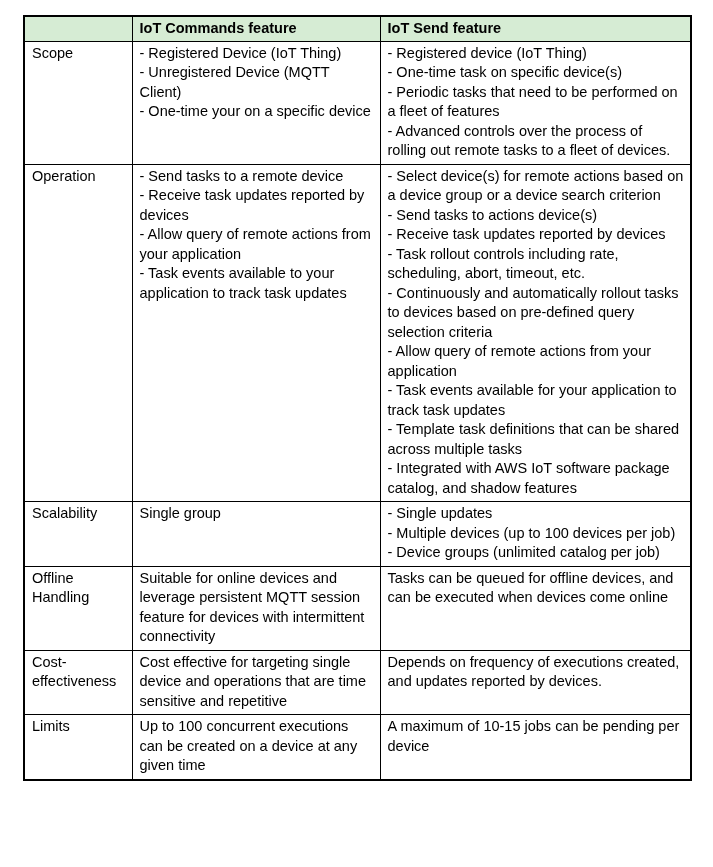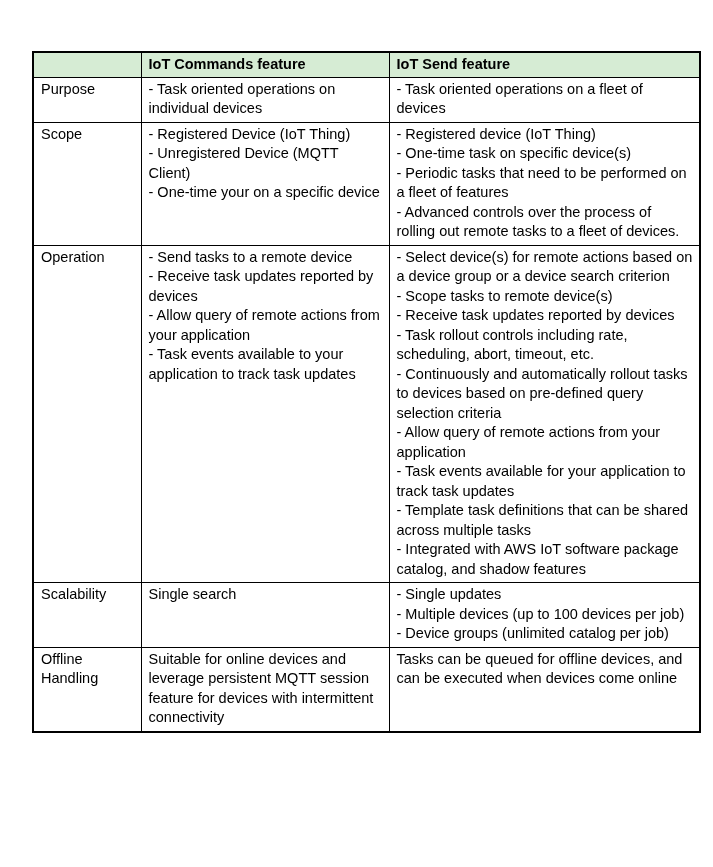--- a/index.html
+++ b/index.html
@@ -11,29 +11,28 @@
   }
   .page {
     position: relative;
     width: 713px;
     height: 867px;
     background: #ffffff;
     overflow: hidden;
   }
   table.compare {
     position: absolute;
-    left: 32px;
+    left: 23px;
     top: 15px;
     border-collapse: collapse;
     table-layout: fixed;
     width: 667px;
     border: 2px solid #000000;
     font-size: 14.5px;
     line-height: 19.5px;
-    margin-top: 36px;
   }
   table.compare col.c-label { width: 108px; }
   table.compare col.c-commands { width: 248px; }
   table.compare col.c-jobs { width: 311px; }
   table.compare th, table.compare td {
     border: 1px solid #000000;
     vertical-align: top;
     text-align: left;
     padding: 2px 6px 3px 7px;
     word-wrap: break-word;
@@ -59,29 +58,20 @@
     </colgroup>
     <thead>
       <tr>
         <th></th>
         <th>IoT Commands feature</th>
         <th>IoT Send feature</th>
       </tr>
     </thead>
     <tbody>
         <tr>
-          <td class="label-cell">Purpose</td>
-          <td>
-            <div class="cell-line">- Task oriented operations on individual devices</div>
-          </td>
-          <td>
-            <div class="cell-line">- Task oriented operations on a fleet of devices</div>
-          </td>
-        </tr>
-        <tr>
           <td class="label-cell">Scope</td>
           <td>
             <div class="cell-line">- Registered Device (IoT Thing)</div>
             <div class="cell-line">- Unregistered Device (MQTT Client)</div>
             <div class="cell-line">- One-time your on a specific device</div>
           </td>
           <td>
             <div class="cell-line">- Registered device (IoT Thing)</div>
             <div class="cell-line">- One-time task on specific device(s)</div>
             <div class="cell-line">- Periodic tasks that need to be performed on a fleet of features</div>
@@ -91,45 +81,63 @@
         <tr>
           <td class="label-cell">Operation</td>
           <td>
             <div class="cell-line">- Send tasks to a remote device</div>
             <div class="cell-line">- Receive task updates reported by devices</div>
             <div class="cell-line">- Allow query of remote actions from your application</div>
             <div class="cell-line">- Task events available to your application to track task updates</div>
           </td>
           <td>
             <div class="cell-line">- Select device(s) for remote actions based on a device group or a device search criterion</div>
-            <div class="cell-line">- Scope tasks to remote device(s)</div>
+            <div class="cell-line">- Send tasks to actions device(s)</div>
             <div class="cell-line">- Receive task updates reported by devices</div>
             <div class="cell-line">- Task rollout controls including rate, scheduling, abort, timeout, etc.</div>
             <div class="cell-line">- Continuously and automatically rollout tasks to devices based on pre-defined query selection criteria</div>
             <div class="cell-line">- Allow query of remote actions from your application</div>
             <div class="cell-line">- Task events available for your application to track task updates</div>
             <div class="cell-line">- Template task definitions that can be shared across multiple tasks</div>
             <div class="cell-line">- Integrated with AWS IoT software package catalog, and shadow features</div>
           </td>
         </tr>
         <tr>
           <td class="label-cell">Scalability</td>
           <td>
-            <div class="cell-line">Single search</div>
+            <div class="cell-line">Single group</div>
           </td>
           <td>
             <div class="cell-line">- Single updates</div>
             <div class="cell-line">- Multiple devices (up to 100 devices per job)</div>
             <div class="cell-line">- Device groups (unlimited catalog per job)</div>
           </td>
         </tr>
         <tr>
           <td class="label-cell">Offline Handling</td>
           <td>
             <div class="cell-line">Suitable for online devices and leverage persistent MQTT session feature for devices with intermittent connectivity</div>
           </td>
           <td>
             <div class="cell-line">Tasks can be queued for offline devices, and can be executed when devices come online</div>
           </td>
         </tr>
+        <tr>
+          <td class="label-cell">Cost-effectiveness</td>
+          <td>
+            <div class="cell-line">Cost effective for targeting single device and operations that are time sensitive and repetitive</div>
+          </td>
+          <td>
+            <div class="cell-line">Depends on frequency of executions created, and updates reported by devices.</div>
+          </td>
+        </tr>
+        <tr>
+          <td class="label-cell">Limits</td>
+          <td>
+            <div class="cell-line">Up to 100 concurrent executions can be created on a device at any given time</div>
+          </td>
+          <td>
+            <div class="cell-line">A maximum of 10-15 jobs can be pending per device</div>
+          </td>
+        </tr>
       </tbody>
   </table>
 </div>
 
 </body></html>

